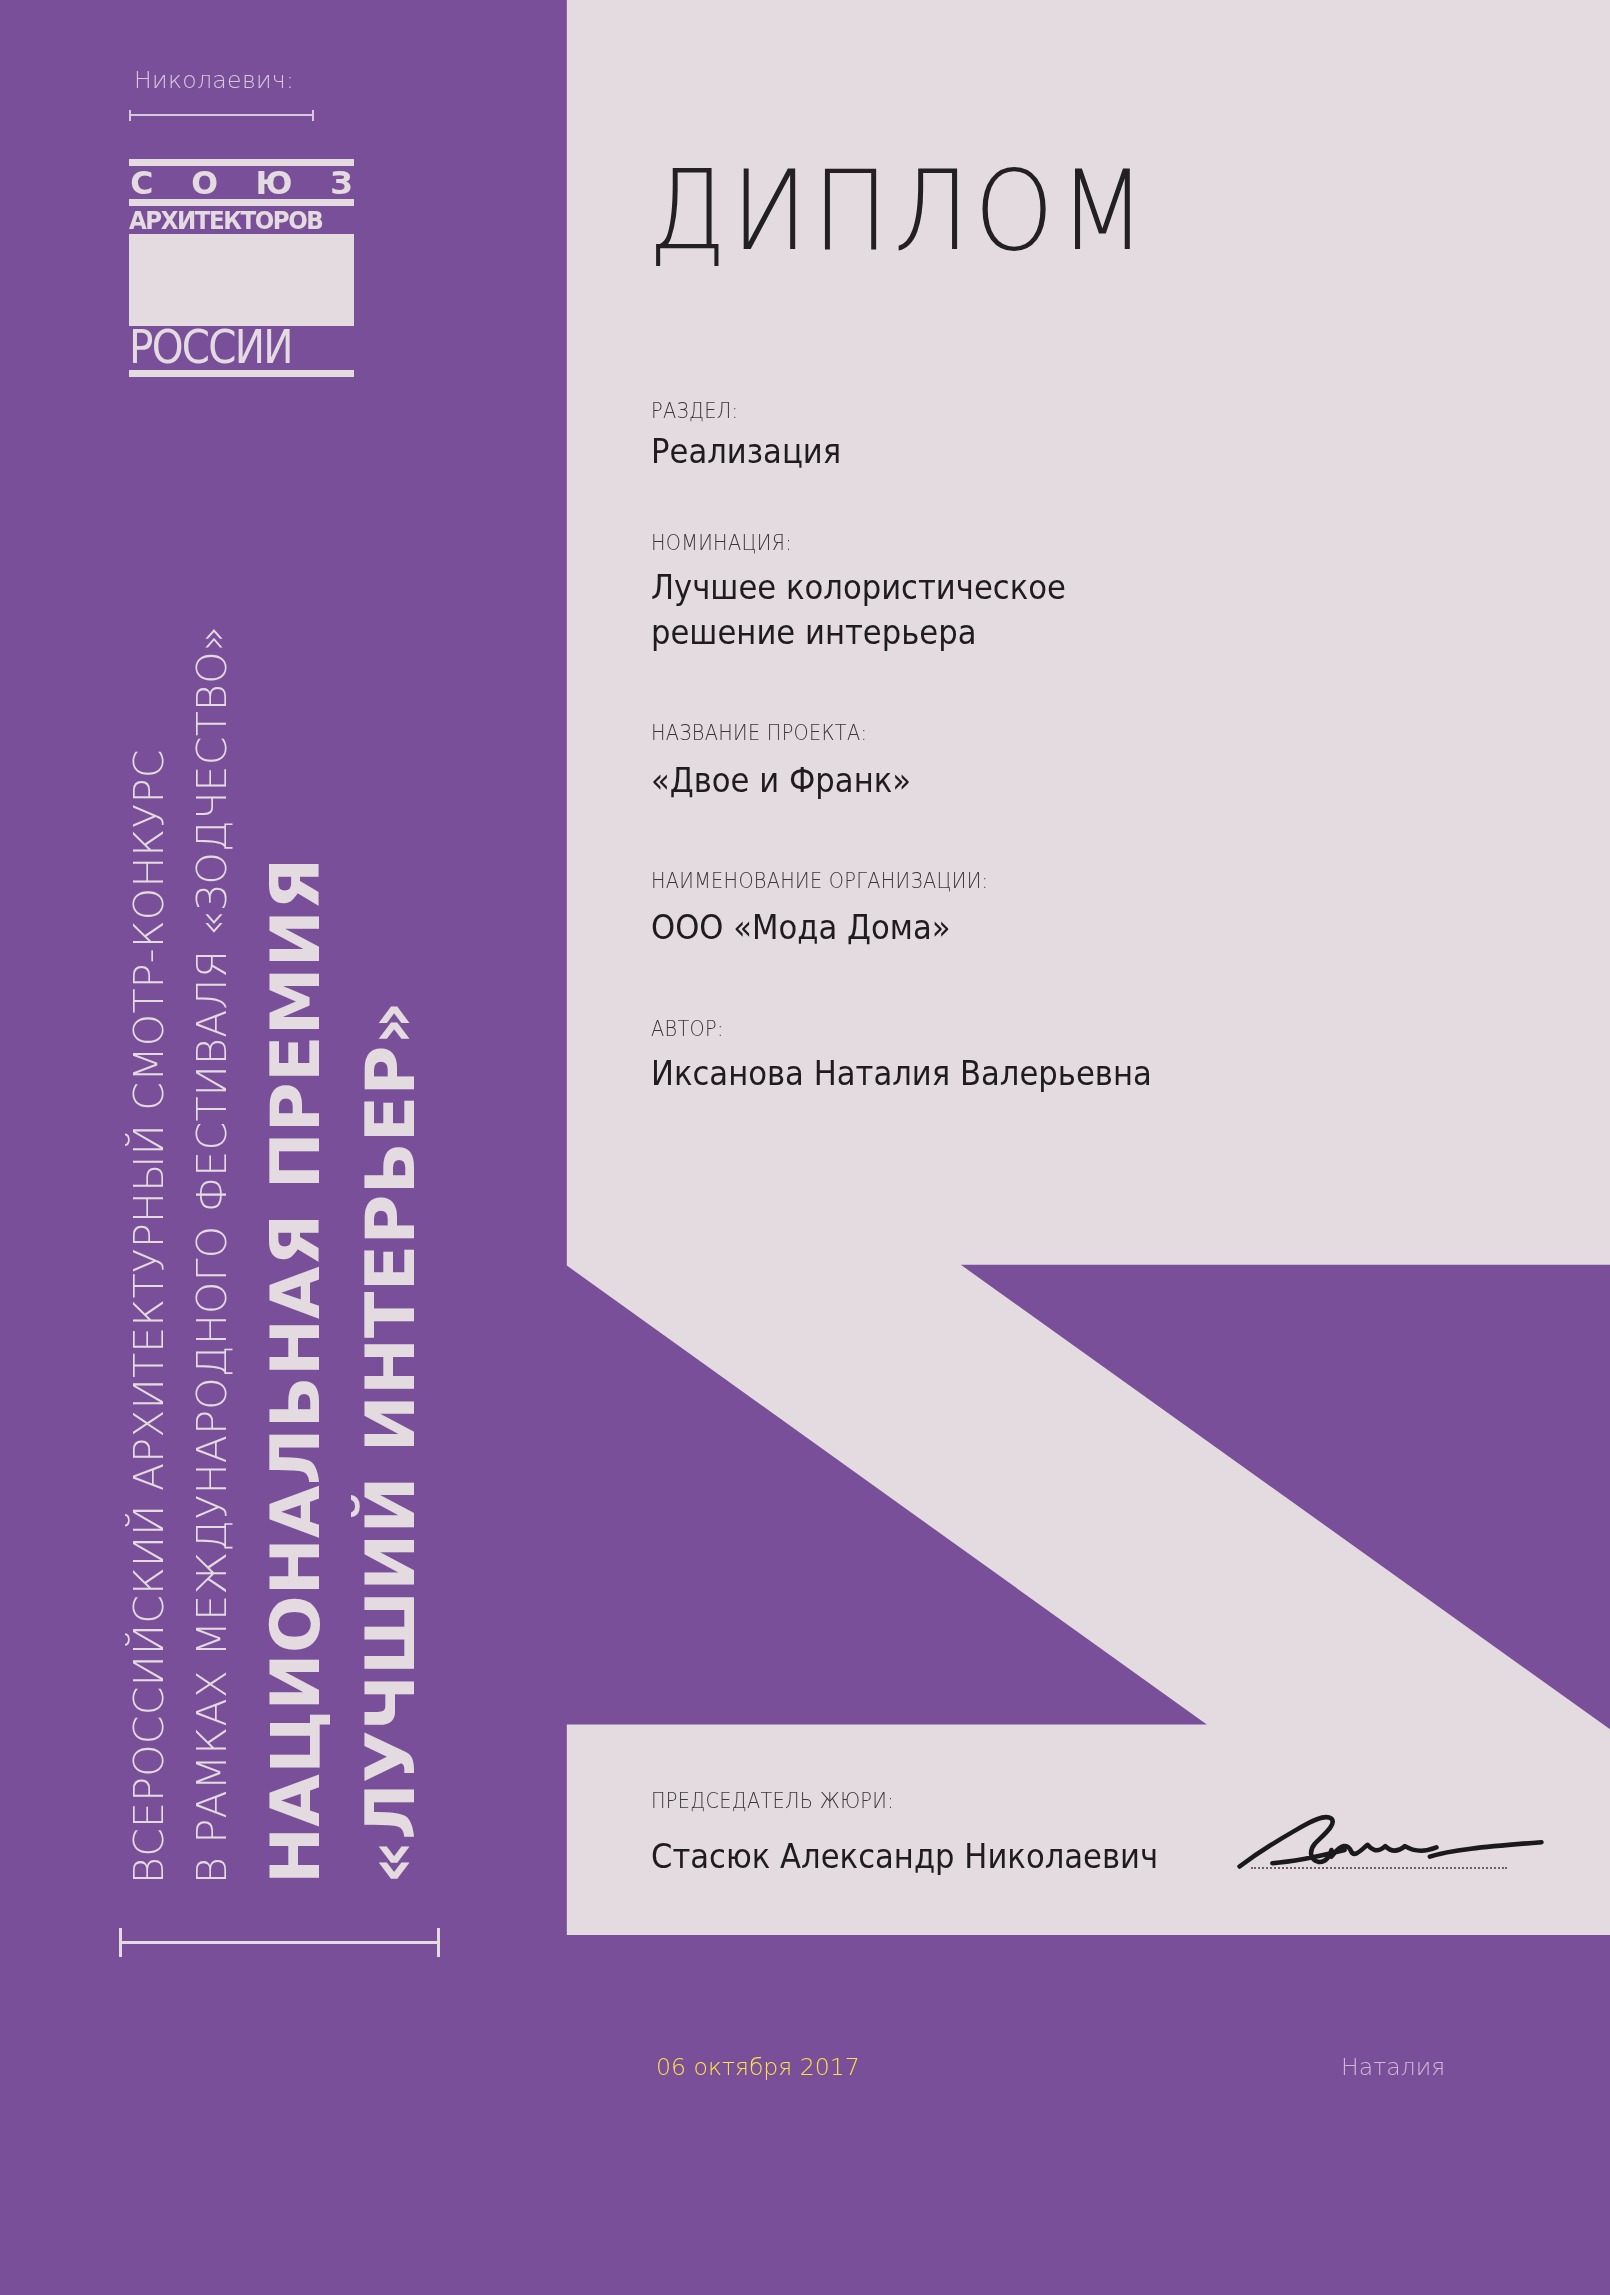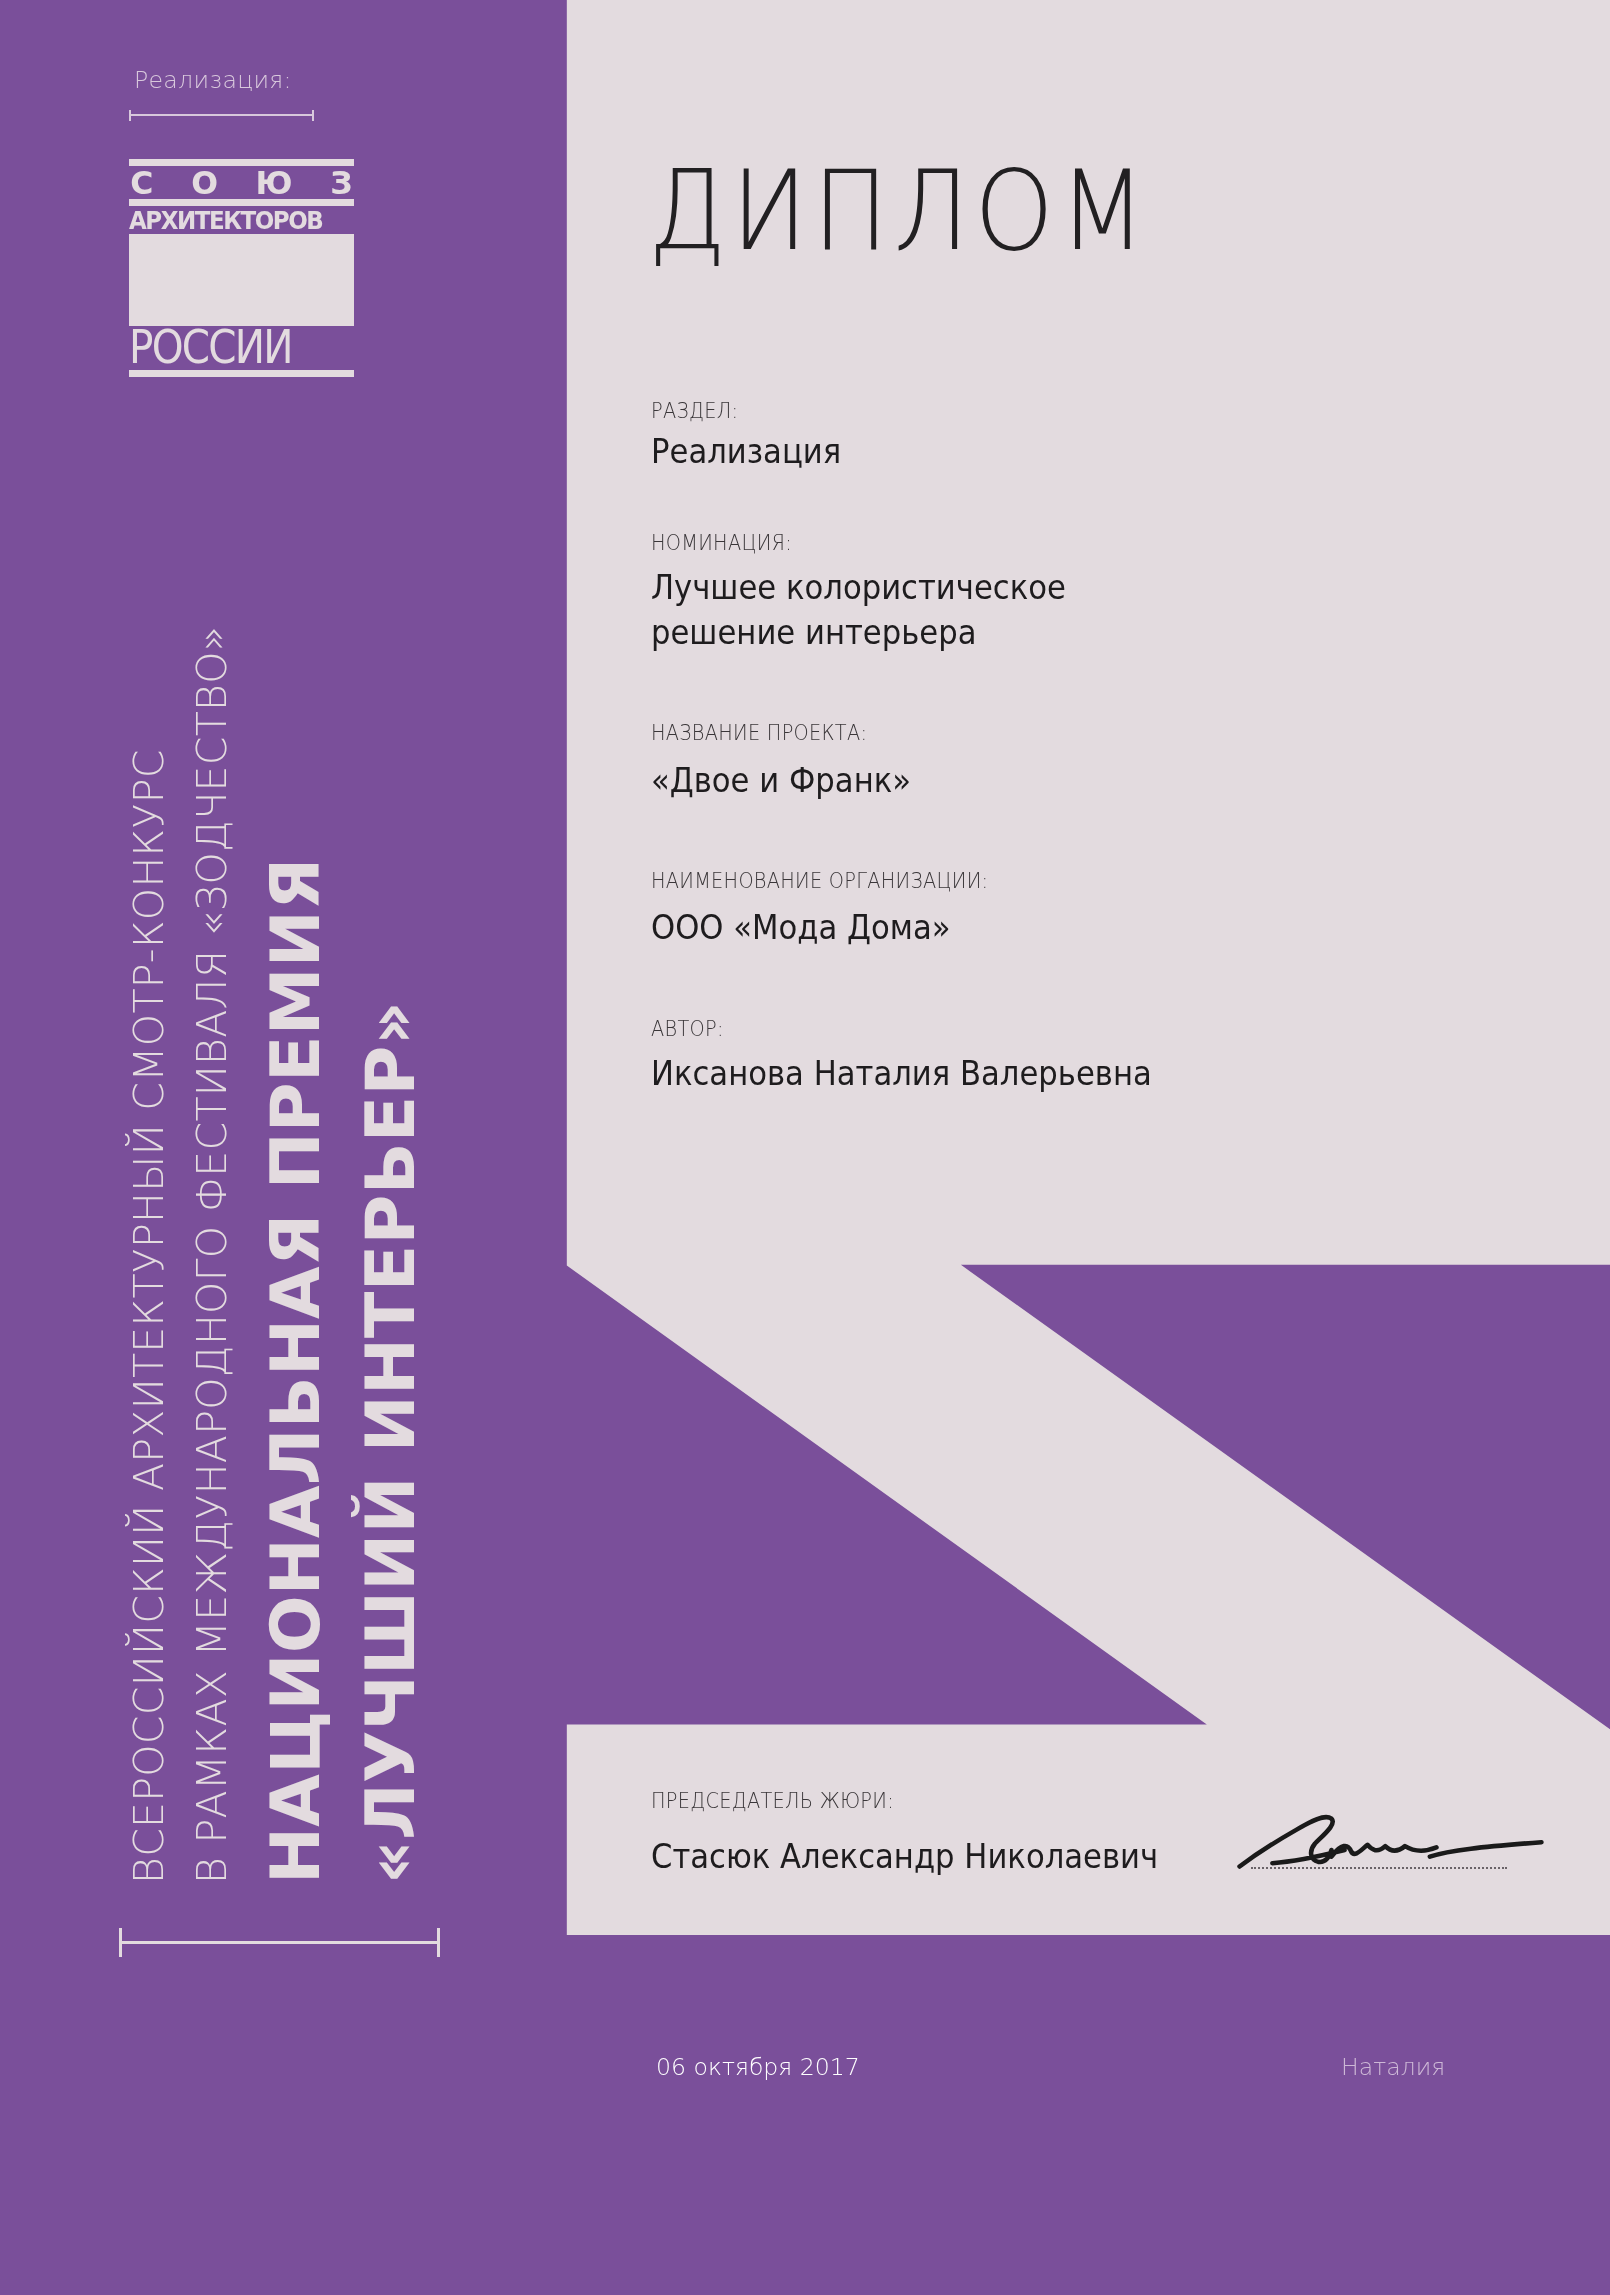--- a/index.html
+++ b/index.html
@@ -166,41 +166,41 @@
   }
   .signature {
     left: 1233px; top: 1804px;
     width: 315px; height: 79px;
   }
 
   .footer-date {
     left: 656px; top: 2053px;
     font-size: 23.6px;
     font-weight: 300;
-    color: #ffffff;
+    color: #fde047;
     white-space: nowrap;
   }
   .footer-city {
     left: 1341px; top: 2053px;
     font-size: 23.6px;
     font-weight: 300;
     color: #cdb8d6;
     white-space: nowrap;
   }
 </style>
 </head>
 <body>
 
 <svg id="bg-svg" viewBox="0 0 2456 3500" xmlns="http://www.w3.org/2000/svg">
   <rect x="0" y="0" width="2456" height="3500" fill="#7a4f9a"></rect>
 
   <polygon fill="#e3dbdf" points="864,0 2456,0 2456,1929 1465,1929 2456,2638 2456,2951 864,2951 864,2630 1840,2630 864,1930"></polygon>
 </svg>
 
-<div class="abs organizer-label">Реализация:</div>
+<div class="abs organizer-label">Николаевич:</div>
 <div class="abs org-bracket">
   <div class="line"></div>
     <div class="tick-l"></div>
     <div class="tick-r"></div>
 </div>
 
 <div class="abs logo">
   <div class="bar" style="top:0"></div>
   <div class="soyuz">
     <span>С</span>

